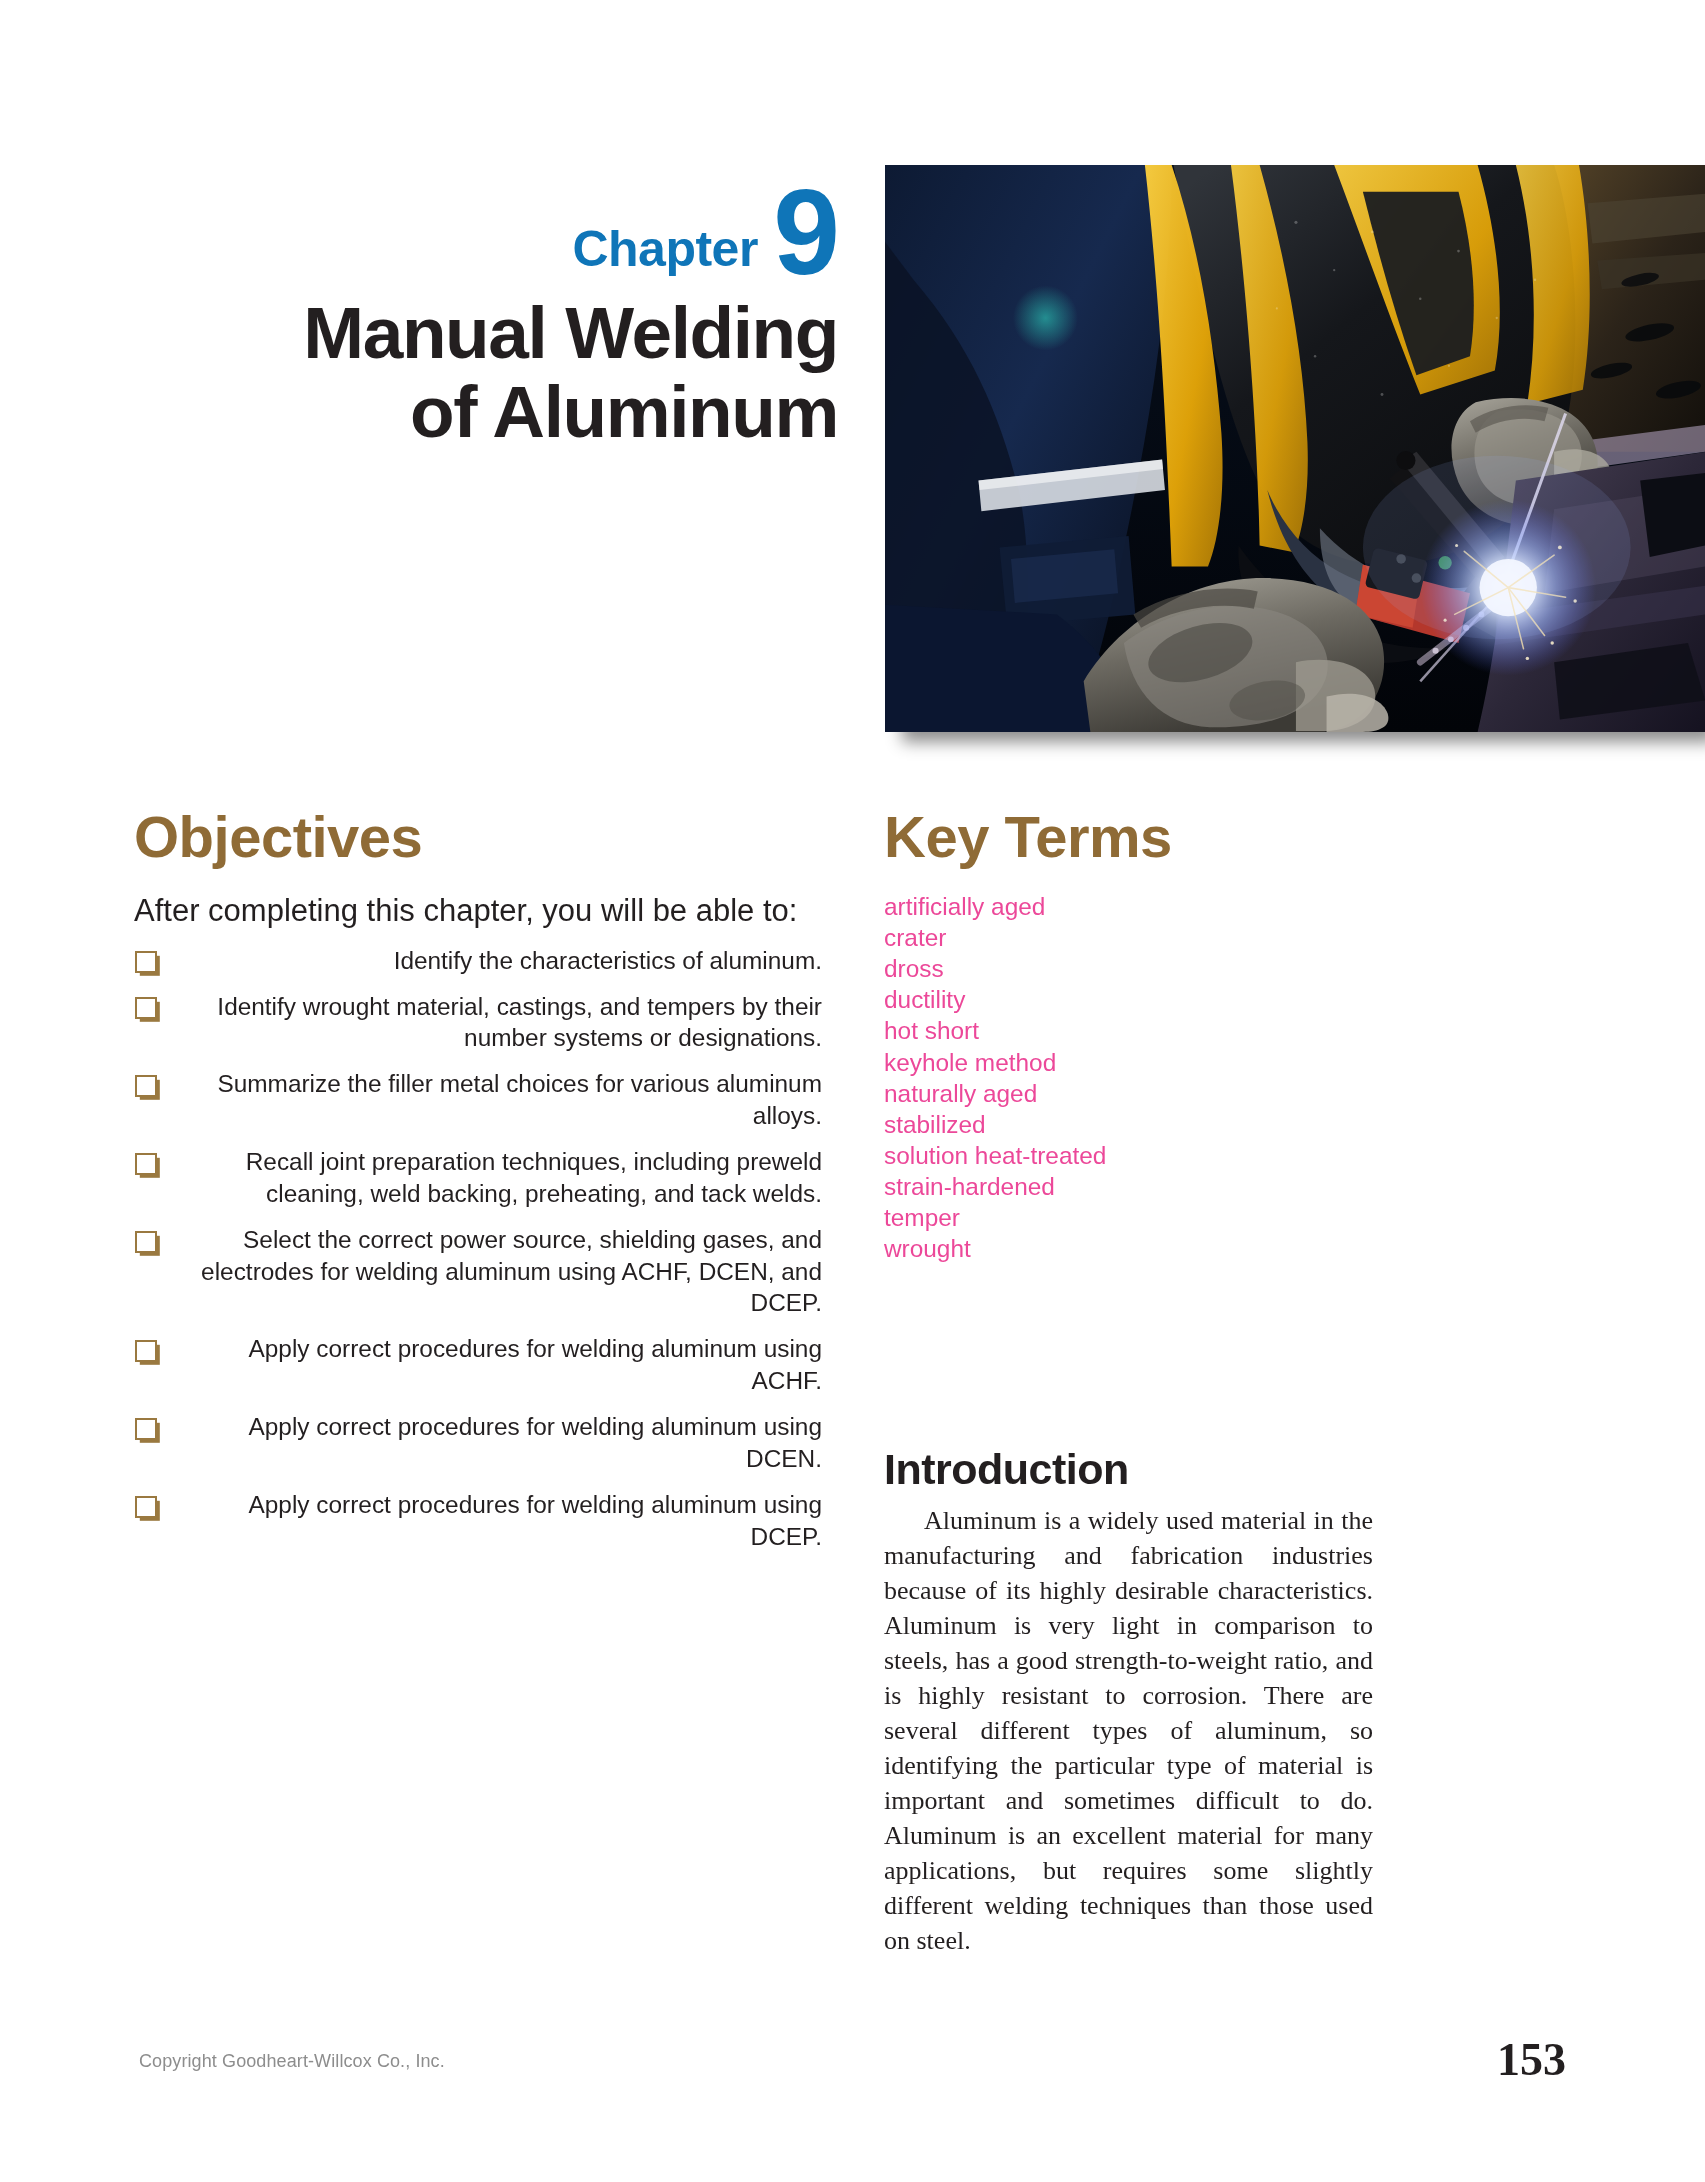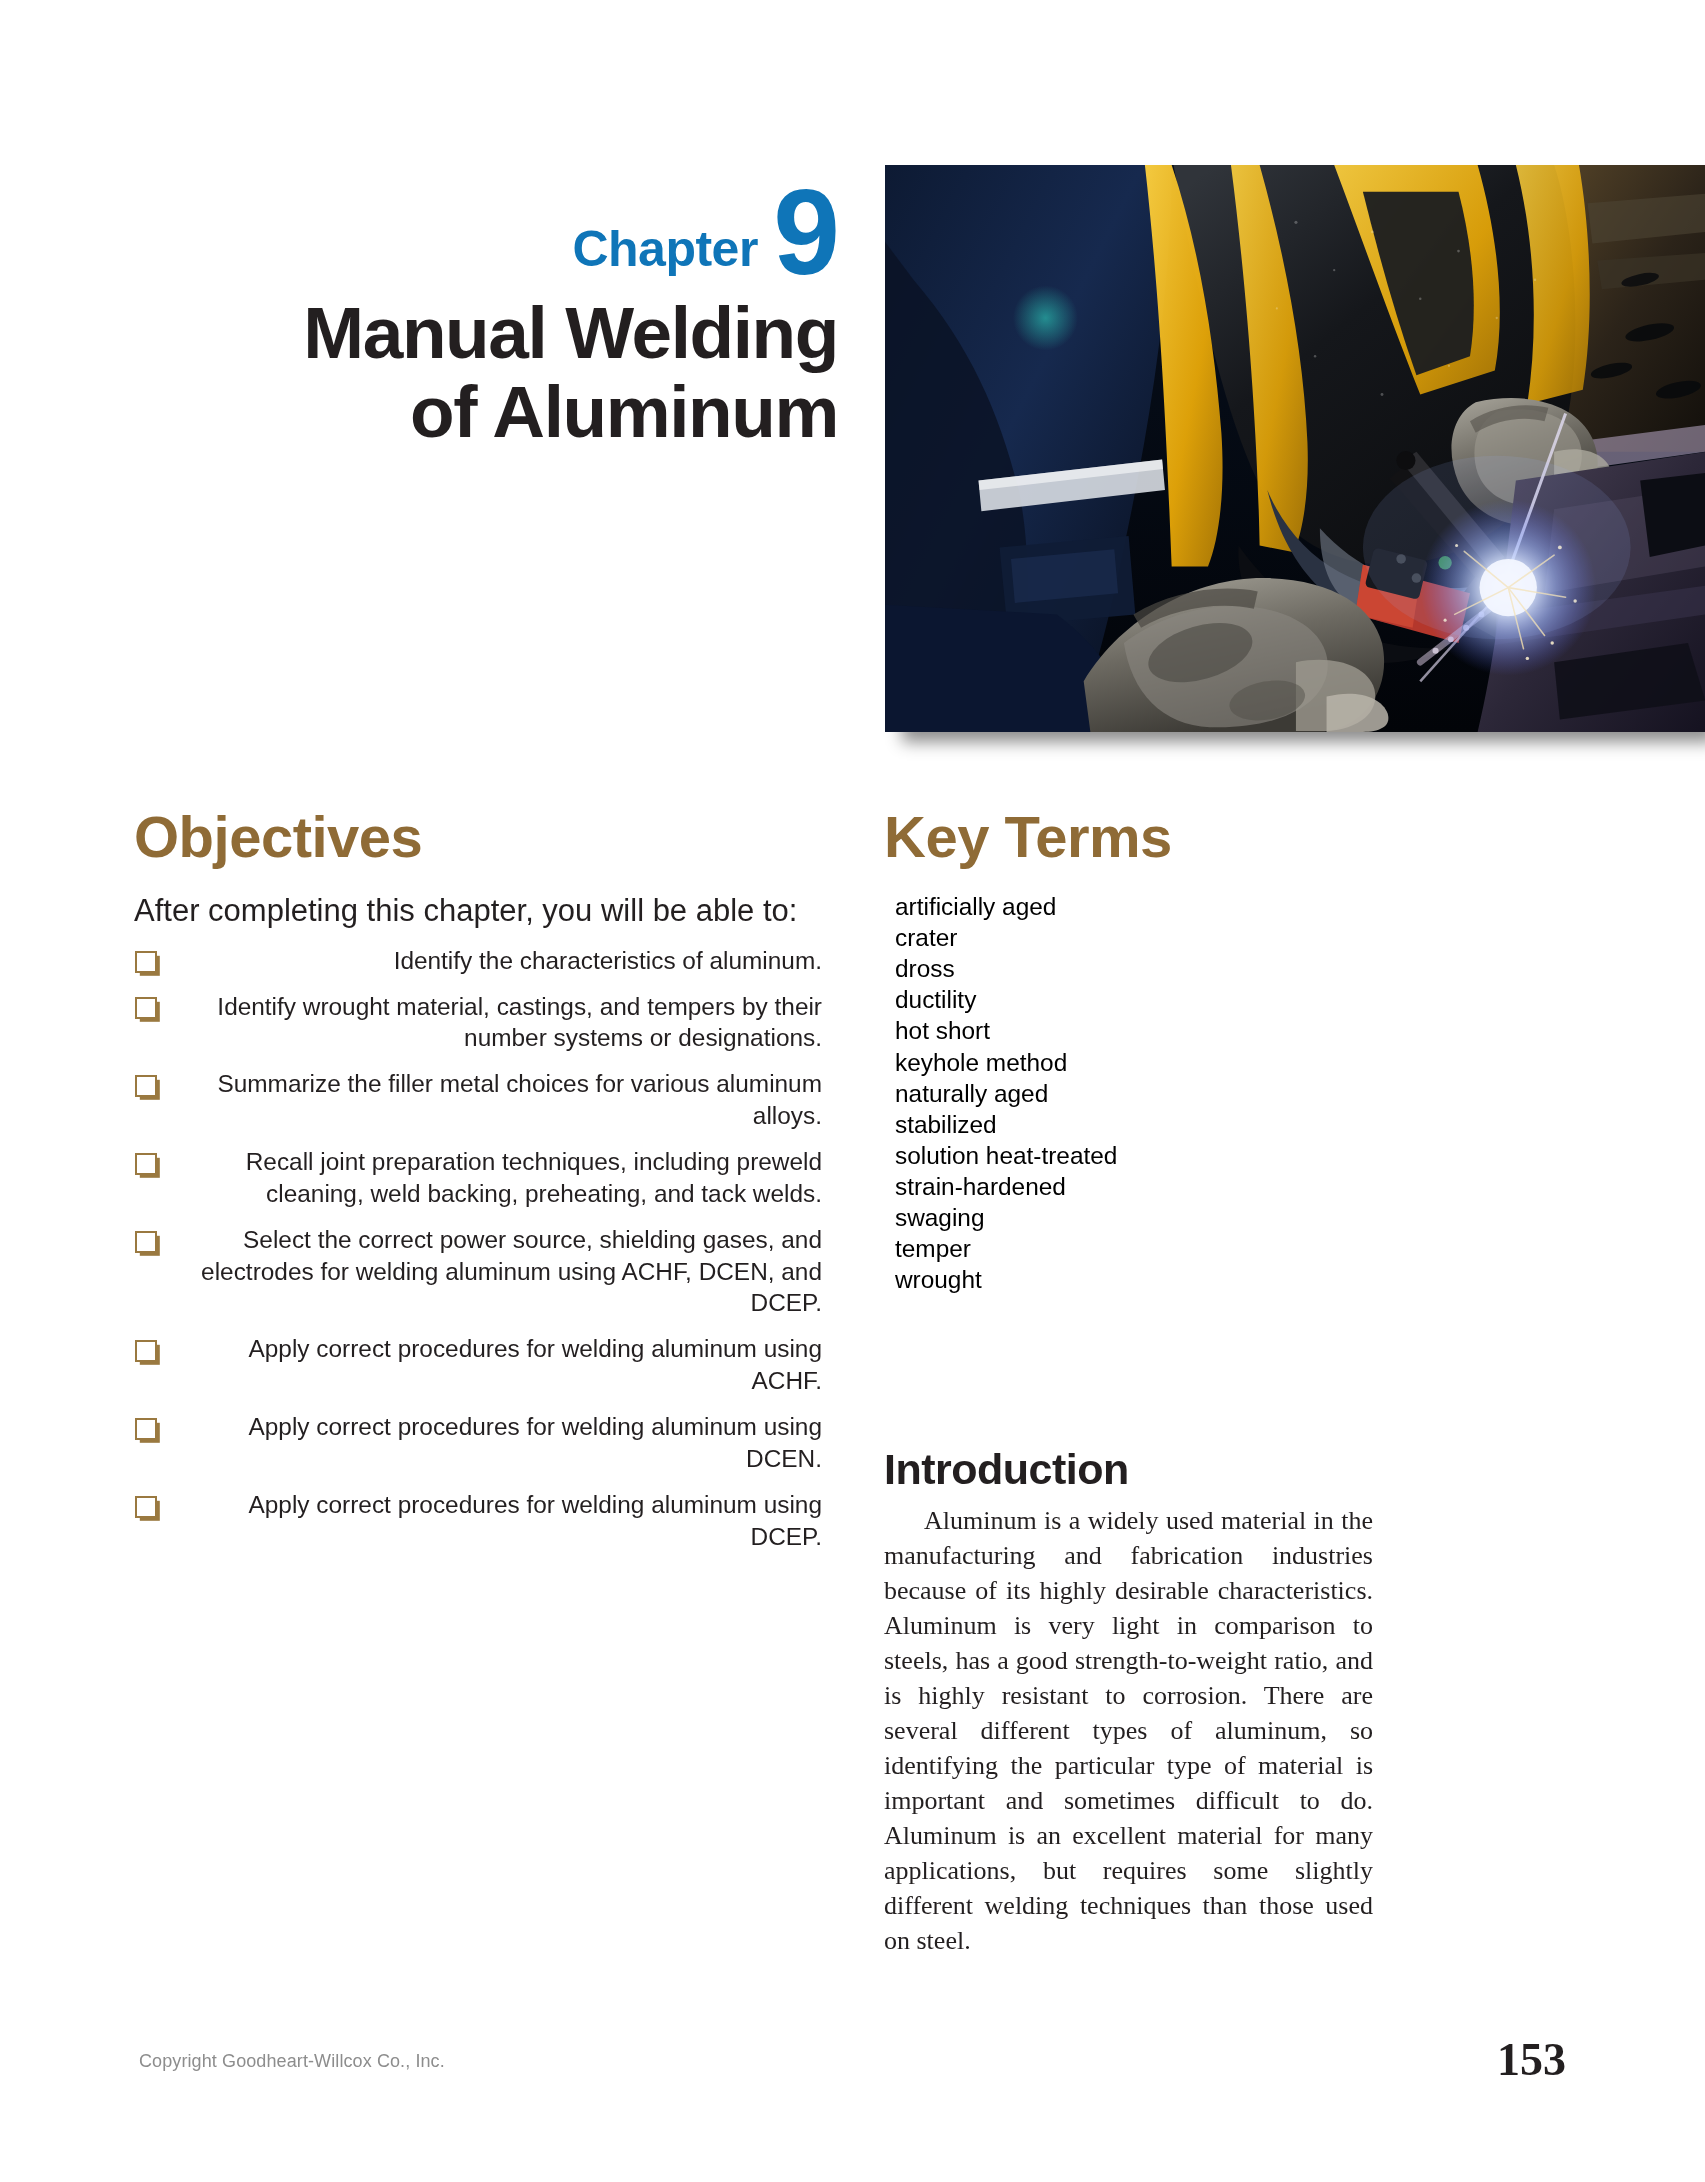--- a/index.html
+++ b/index.html
@@ -133,24 +133,23 @@
     top: 808px;
     width: 535px;
   }
   #keyterms-list {
     list-style: none;
     margin: 0;
     padding: 0;
   }
   #keyterms-list li {
     font-size: 24.4px;
-    color: #000000;
+    color: #ec4899;
     line-height: 1.275;
     white-space: nowrap;
-    margin-left: 11px;
   }
 
   #introduction-col {
     position: absolute;
     left: 884px;
     top: 1448px;
     width: 489px;
   }
   #introduction-body {
     font-family: "Liberation Serif", serif;
@@ -411,21 +410,20 @@
     <li>artificially aged</li>
     <li>crater</li>
     <li>dross</li>
     <li>ductility</li>
     <li>hot short</li>
     <li>keyhole method</li>
     <li>naturally aged</li>
     <li>stabilized</li>
     <li>solution heat-treated</li>
     <li>strain-hardened</li>
-    <li>swaging</li>
     <li>temper</li>
     <li>wrought</li>
   </ul>
 </section>
 
 <section id="introduction-col">
   <h2 class="col-heading-dark">Introduction</h2>
   <p id="introduction-body">Aluminum is a widely used material in the manufacturing and fabrication industries because of its highly desirable characteristics. Aluminum is very light in comparison to steels, has a good strength-to-weight ratio, and is highly resistant to corrosion. There are several different types of aluminum, so identifying the particular type of material is important and sometimes difficult to do. Aluminum is an excellent material for many applications, but requires some slightly different welding techniques than those used on steel.</p>
 </section>
 

